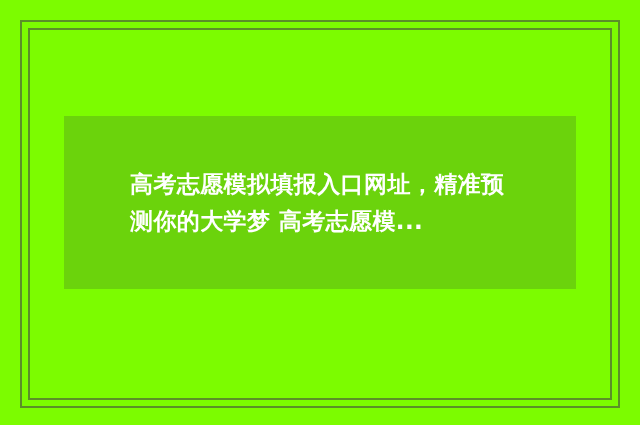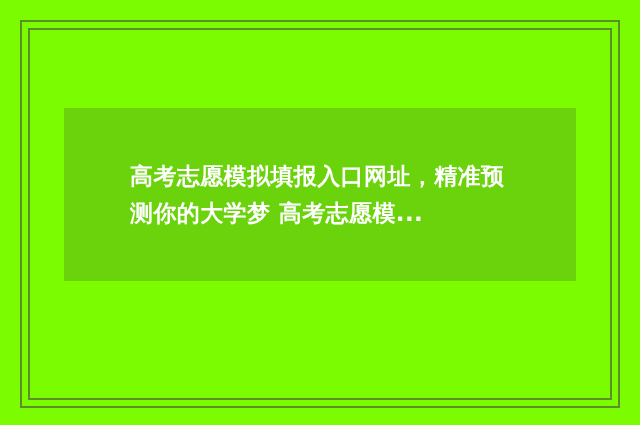--- a/index.html
+++ b/index.html
@@ -45,21 +45,21 @@
     height: 372px;
     box-sizing: border-box;
     border: 2px solid #5b8f28;
     pointer-events: none;
   }
 
   
   .caption-panel {
     position: absolute;
     left: 64px;
-    top: 108px;
+    top: 116px;
     width: 512px;
     height: 173px;
     background: #6bd30c;
     display: flex;
     align-items: center;
     box-sizing: border-box;
     padding: 0 66px;
   }
 
   .caption-text {

